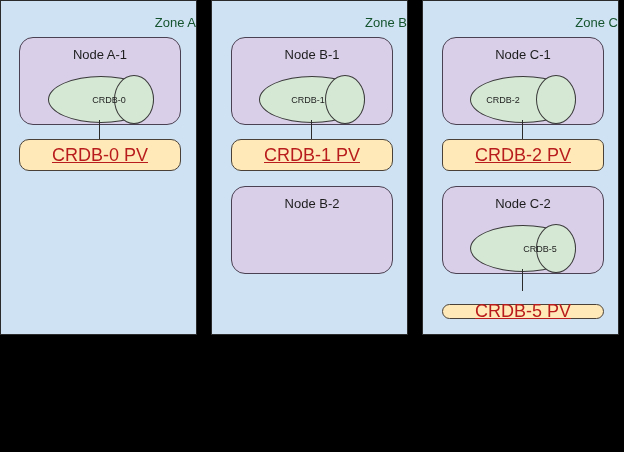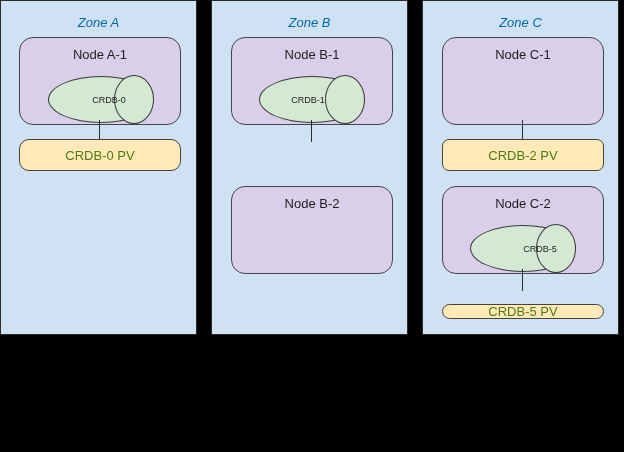--- a/index.html
+++ b/index.html
@@ -26,25 +26,24 @@
   .zone {
     position: absolute;
     background: #cfe2f3;
     border: 1px solid #2b2b2b;
     box-sizing: border-box;
   }
   .zone-title {
     position: absolute;
     left: 0;
     right: 0;
-    text-align: center;
+    text-align: right;
     font-size: 13px;
-    color: #0369a1;
-    white-space: nowrap;
-    font-style: italic;
+    color: #14532d;
+    white-space: nowrap;
   }
 
   
   .node {
     position: absolute;
     background: #d9cfe9;
     border: 1px solid #4a4152;
     border-radius: 14px;
     box-sizing: border-box;
   }
@@ -102,23 +101,24 @@
     position: absolute;
     background: #ffe9b8;
     border: 1px solid #4a4239;
     border-radius: 10px;
     box-sizing: border-box;
     display: flex;
     align-items: center;
     justify-content: center;
   }
   .pv-label {
-    font-size: 13px;
-    color: #4d7c0f;
-    white-space: nowrap;
+    font-size: 18px;
+    color: #b91c1c;
+    white-space: nowrap;
+    text-decoration: underline;
   }
 
   
   .connector {
     position: absolute;
     width: 1px;
     background: #2b2b2b;
   }
 </style>
 </head>
@@ -155,33 +155,41 @@
   </div>
 
   <div class="cylinder" style="left:259px; top:76px; width:106px; height:47px;">
     <div class="cyl-body"></div>
     <div class="cyl-cap" style="right:0px;"></div>
     <div class="cyl-label" style="width:66px;padding-left:16px;">CRDB-1</div>
   </div>
 
   <div class="connector" style="left:311px; top:120px; height:22px;"></div>
 
+  <div class="pv" style="left:231px; top:139px; width:162px; height:32px;">
+    <span class="pv-label">CRDB-1 PV</span>
+  </div>
 
   <div class="node" style="left:231px; top:186px; width:162px; height:88px;">
     <div class="node-title">Node B-2</div>
   </div>
 
   <div class="zone" style="left:422px; top:0px; width:197px; height:335px;">
     <div class="zone-title" style="top:14px;">Zone C</div>
   </div>
 
   <div class="node" style="left:442px; top:37px; width:162px; height:88px;">
     <div class="node-title">Node C-1</div>
   </div>
 
+  <div class="cylinder" style="left:470px; top:76px; width:106px; height:47px;">
+    <div class="cyl-body"></div>
+    <div class="cyl-cap" style="right:0px;"></div>
+    <div class="cyl-label" style="width:66px;">CRDB-2</div>
+  </div>
 
   <div class="connector" style="left:522px; top:120px; height:22px;"></div>
 
   <div class="pv" style="left:442px; top:139px; width:162px; height:32px;border-radius:7px;">
     <span class="pv-label">CRDB-2 PV</span>
   </div>
 
   <div class="node" style="left:442px; top:186px; width:162px; height:88px;">
     <div class="node-title">Node C-2</div>
   </div>

